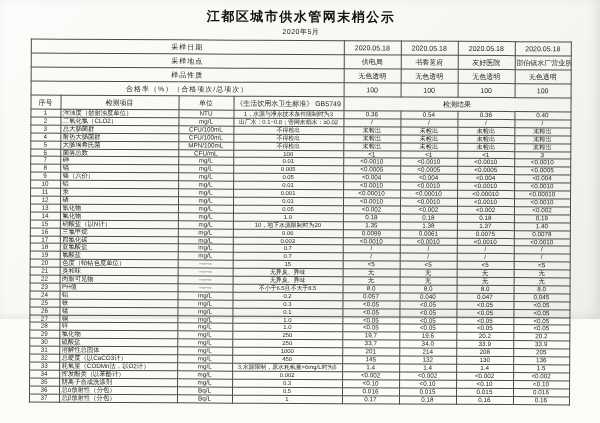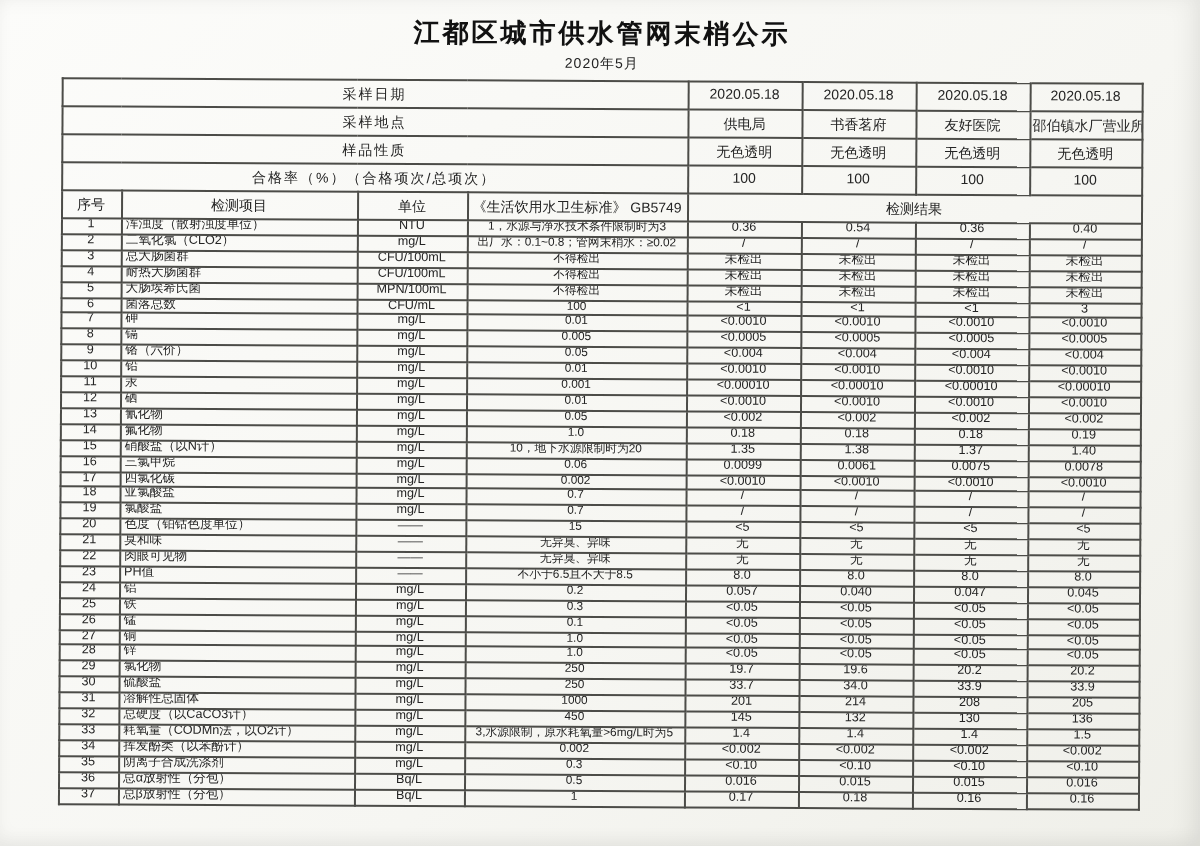--- a/index.html
+++ b/index.html
@@ -3,21 +3,21 @@
 <meta charset="utf-8">
 <style>
   html,body{margin:0;padding:0;}
   body{
     width:600px;height:423px;overflow:hidden;
     background:#fbfbf8;
     font-family:"Liberation Sans","DejaVu Sans",sans-serif;
     color:#1c1c1c;
   }
   .page{
-    position:relative;width:600px;height:423px;
+    position:relative;width:600px;height:319px;
     background:linear-gradient(135deg,#fcfcfa 0%,#f6f6f2 60%,#efefe9 100%);
     box-shadow:inset -6px 0 10px rgba(0,0,0,0.05), inset 0 -4px 8px rgba(0,0,0,0.04);
   }
   .doc{
     position:absolute;top:6px;left:0;width:600px;
     transform:rotate(0.3deg);
   }
   .title{
     text-align:center;font-size:13px;font-weight:bold;
     letter-spacing:1.5px;margin:2px 0 0 0;color:#111;

